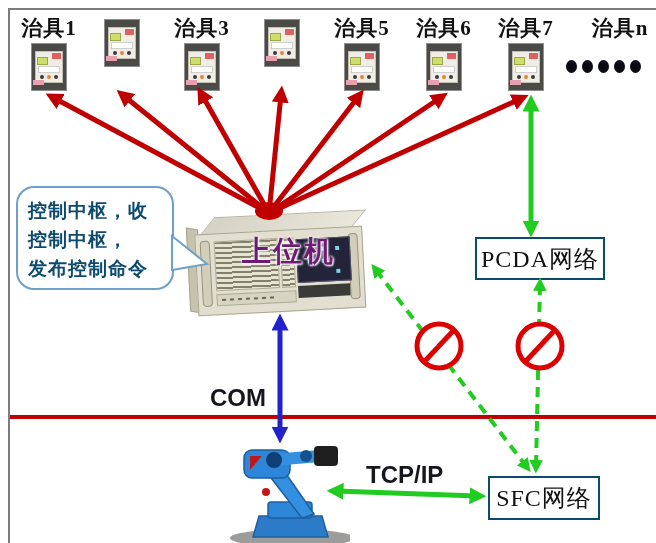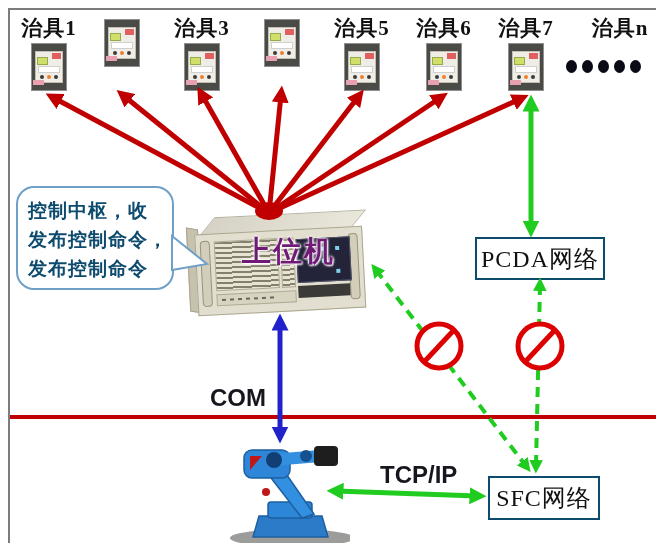--- a/index.html
+++ b/index.html
@@ -47,21 +47,21 @@
     text-shadow:0 0 3px #fff,0 0 3px #fff,1px 1px 2px #fff;}
   
   .netbox{position:absolute;background:#fff;border:2px solid #0c4a6e;z-index:10;
     display:flex;align-items:center;justify-content:center;font-size:24px;color:#111;letter-spacing:1px;}
   .pcda{left:465px;top:227px;width:126px;height:39px;}
   .sfc{left:478px;top:466px;width:108px;height:40px;}
   
   .linklbl{position:absolute;z-index:20;font-family:"Liberation Sans","DejaVu Sans",sans-serif;
     font-size:24px;font-weight:bold;color:#16161f;text-align:right;}
   .com{left:200px;top:374px;}
-  .tcpip{left:370px;top:451px;}
+  .tcpip{left:356px;top:451px;}
   
   .overlay{position:absolute;left:0;top:0;width:652px;height:539px;z-index:30;pointer-events:none;}
   .robot{position:absolute;left:200px;top:424px;z-index:8;}
 </style>
 </head>
 <body>
 
 <div class="canvas">
 
   <div class="jig" style="left:1px;">
@@ -173,21 +173,21 @@
   <div class="ellipsis">
       <i></i>
       <i></i>
       <i></i>
       <i></i>
       <i></i>
     </div>
 
   <div class="callout">
     <div>控制中枢，收</div>
-    <div>发布控制命令，</div>
+    <div>控制中枢，</div>
     <div>发布控制命令</div>
   </div>
 
   <div class="pc">
     <div class="side"></div>
     <div class="top"></div>
     <div class="body">
       <div class="handle hl"></div>
       <div class="handle hr"></div>
       <div class="vent"></div>

